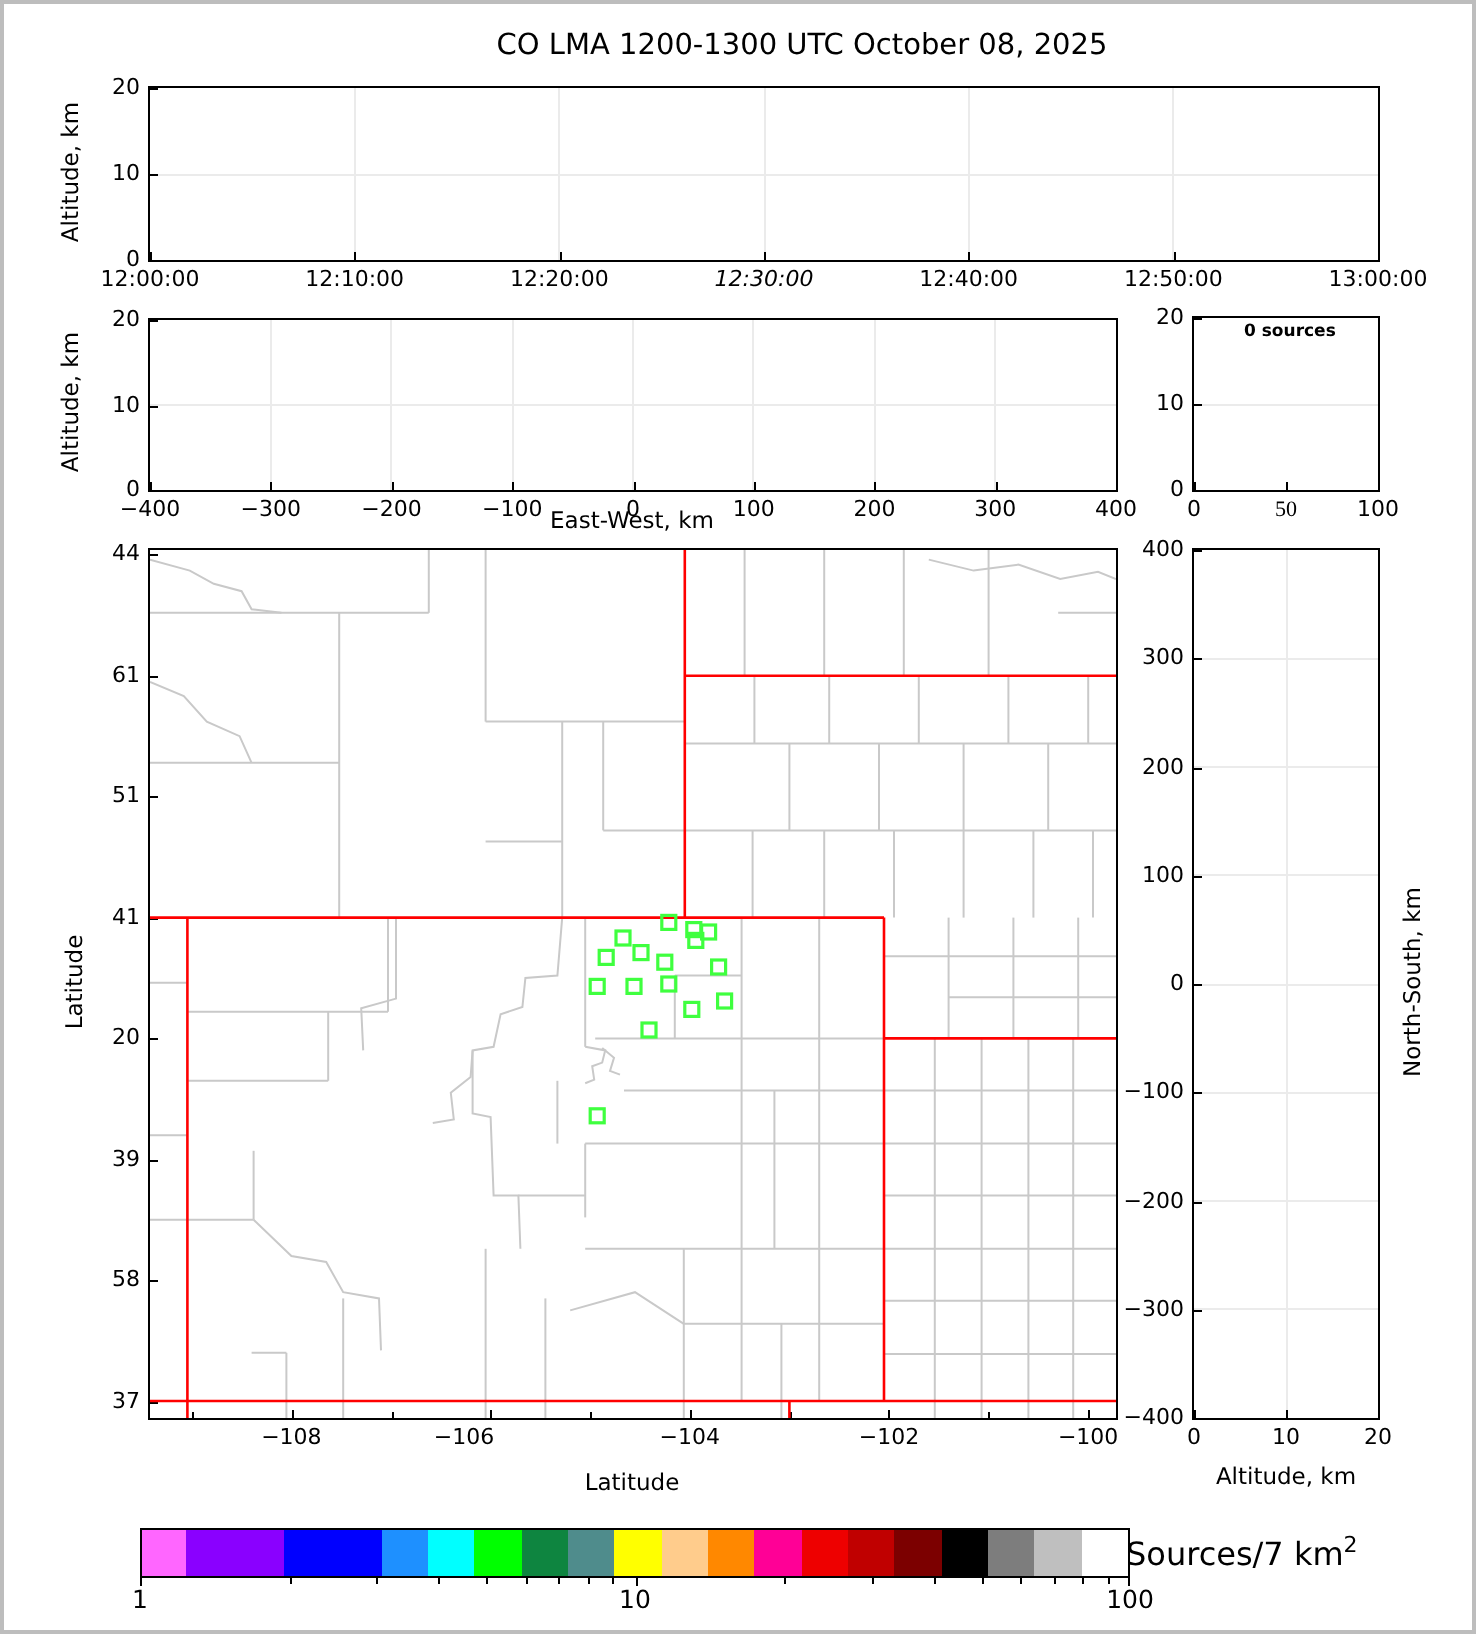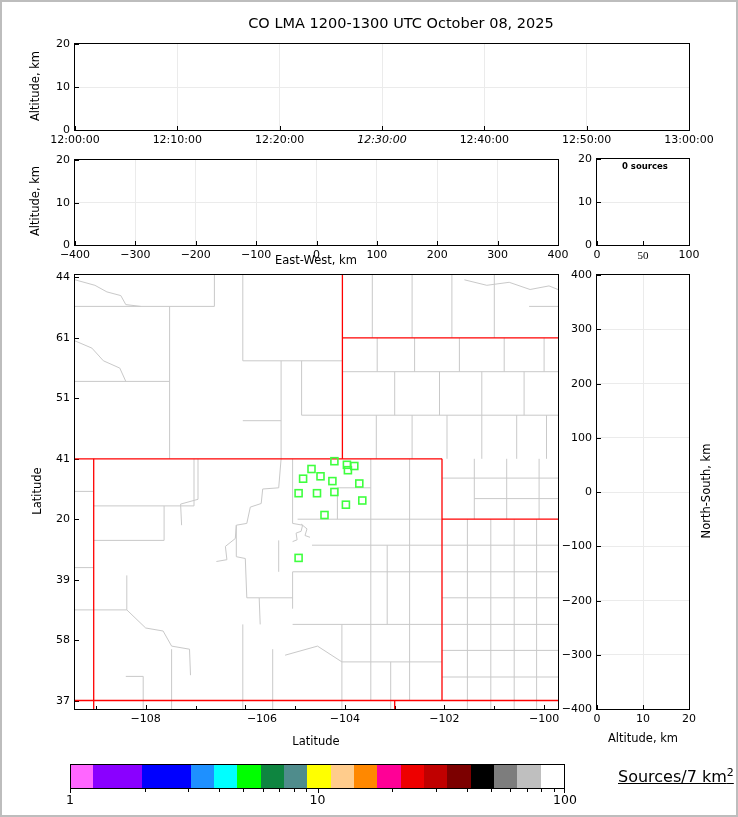--- a/index.html
+++ b/index.html
@@ -283,21 +283,21 @@
       <div class="cb-seg" style="flex-grow: 23; background: rgb(255, 136, 0);"></div>
       <div class="cb-seg" style="flex-grow: 23; background: rgb(255, 0, 150);"></div>
       <div class="cb-seg" style="flex-grow: 23; background: rgb(238, 0, 0);"></div>
       <div class="cb-seg" style="flex-grow: 23; background: rgb(192, 0, 0);"></div>
       <div class="cb-seg" style="flex-grow: 23; background: rgb(124, 0, 0);"></div>
       <div class="cb-seg" style="flex-grow: 23; background: rgb(0, 0, 0);"></div>
       <div class="cb-seg" style="flex-grow: 23; background: rgb(125, 125, 125);"></div>
       <div class="cb-seg" style="flex-grow: 23; background: rgb(191, 191, 191);"></div>
       <div class="cb-seg" style="flex-grow: 23; background: rgb(255, 255, 255);"></div>
     </div>
-  <div id="colorbar-title" style="left:616px;top:764px;text-decoration:underline;">
+  <div id="colorbar-title" style="left:561px;top:764px;">
     <span>Sources/7 km</span><sup>2</sup>
   </div>
 <div class="tick-label tl-center" style="left: 38px; top: 132px; width: 70px;">12:00:00</div>
     <div class="tick-label tl-center" style="left: 140.333px; top: 132px; width: 70px;">12:10:00</div>
     <div class="tick-label tl-center" style="left: 242.667px; top: 132px; width: 70px;">12:20:00</div>
     <div class="tick-label tl-center" style="left: 345px; top: 132px; width: 70px; font-style: italic;">12:30:00</div>
     <div class="tick-label tl-center" style="left: 447.333px; top: 132px; width: 70px;">12:40:00</div>
     <div class="tick-label tl-center" style="left: 549.667px; top: 132px; width: 70px;">12:50:00</div>
     <div class="tick-label tl-center" style="left: 652px; top: 132px; width: 70px;">13:00:00</div>
     <div class="tick-label tl-right" style="left: 24px; top: 122px; width: 44px;">0</div>
@@ -315,21 +315,21 @@
     <div class="tick-label tl-right" style="left: 24px; top: 237px; width: 44px;">0</div>
     <div class="tick-label tl-right" style="left: 24px; top: 194.5px; width: 44px;">10</div>
     <div class="tick-label tl-right" style="left: 24px; top: 152px; width: 44px;">20</div>
     <div class="tick-label tl-center" style="left: 560px; top: 247px; width: 70px;">0</div>
     <div class="tick-label tl-center" style="left: 606px; top: 247px; width: 70px; font-family: Liberation Serif, serif;">50</div>
     <div class="tick-label tl-center" style="left: 652px; top: 247px; width: 70px;">100</div>
     <div class="tick-label tl-right" style="left: 546px; top: 237px; width: 44px;">0</div>
     <div class="tick-label tl-right" style="left: 546px; top: 194px; width: 44px;">10</div>
     <div class="tick-label tl-right" style="left: 546px; top: 151px; width: 44px;">20</div>
     <div class="tick-label tl-center" style="left: 108.707px; top: 711px; width: 70px;">−108</div>
-    <div class="tick-label tl-center" style="left: 225px; top: 711px; width: 70px;">−106</div>
+    <div class="tick-label tl-center" style="left: 195px; top: 711px; width: 70px;">−106</div>
     <div class="tick-label tl-center" style="left: 307.882px; top: 711px; width: 70px;">−104</div>
     <div class="tick-label tl-center" style="left: 407.47px; top: 711px; width: 70px;">−102</div>
     <div class="tick-label tl-center" style="left: 507.058px; top: 711px; width: 70px;">−100</div>
     <div class="tick-label tl-right" style="left: 24px; top: 692.538px; width: 44px;">37</div>
     <div class="tick-label tl-right" style="left: 24px; top: 632.092px; width: 44px;">58</div>
     <div class="tick-label tl-right" style="left: 24px; top: 571.646px; width: 44px;">39</div>
     <div class="tick-label tl-right" style="left: 24px; top: 511.201px; width: 44px;">20</div>
     <div class="tick-label tl-right" style="left: 24px; top: 450.755px; width: 44px;">41</div>
     <div class="tick-label tl-right" style="left: 24px; top: 390.309px; width: 44px;">51</div>
     <div class="tick-label tl-right" style="left: 24px; top: 329.864px; width: 44px;">61</div>

